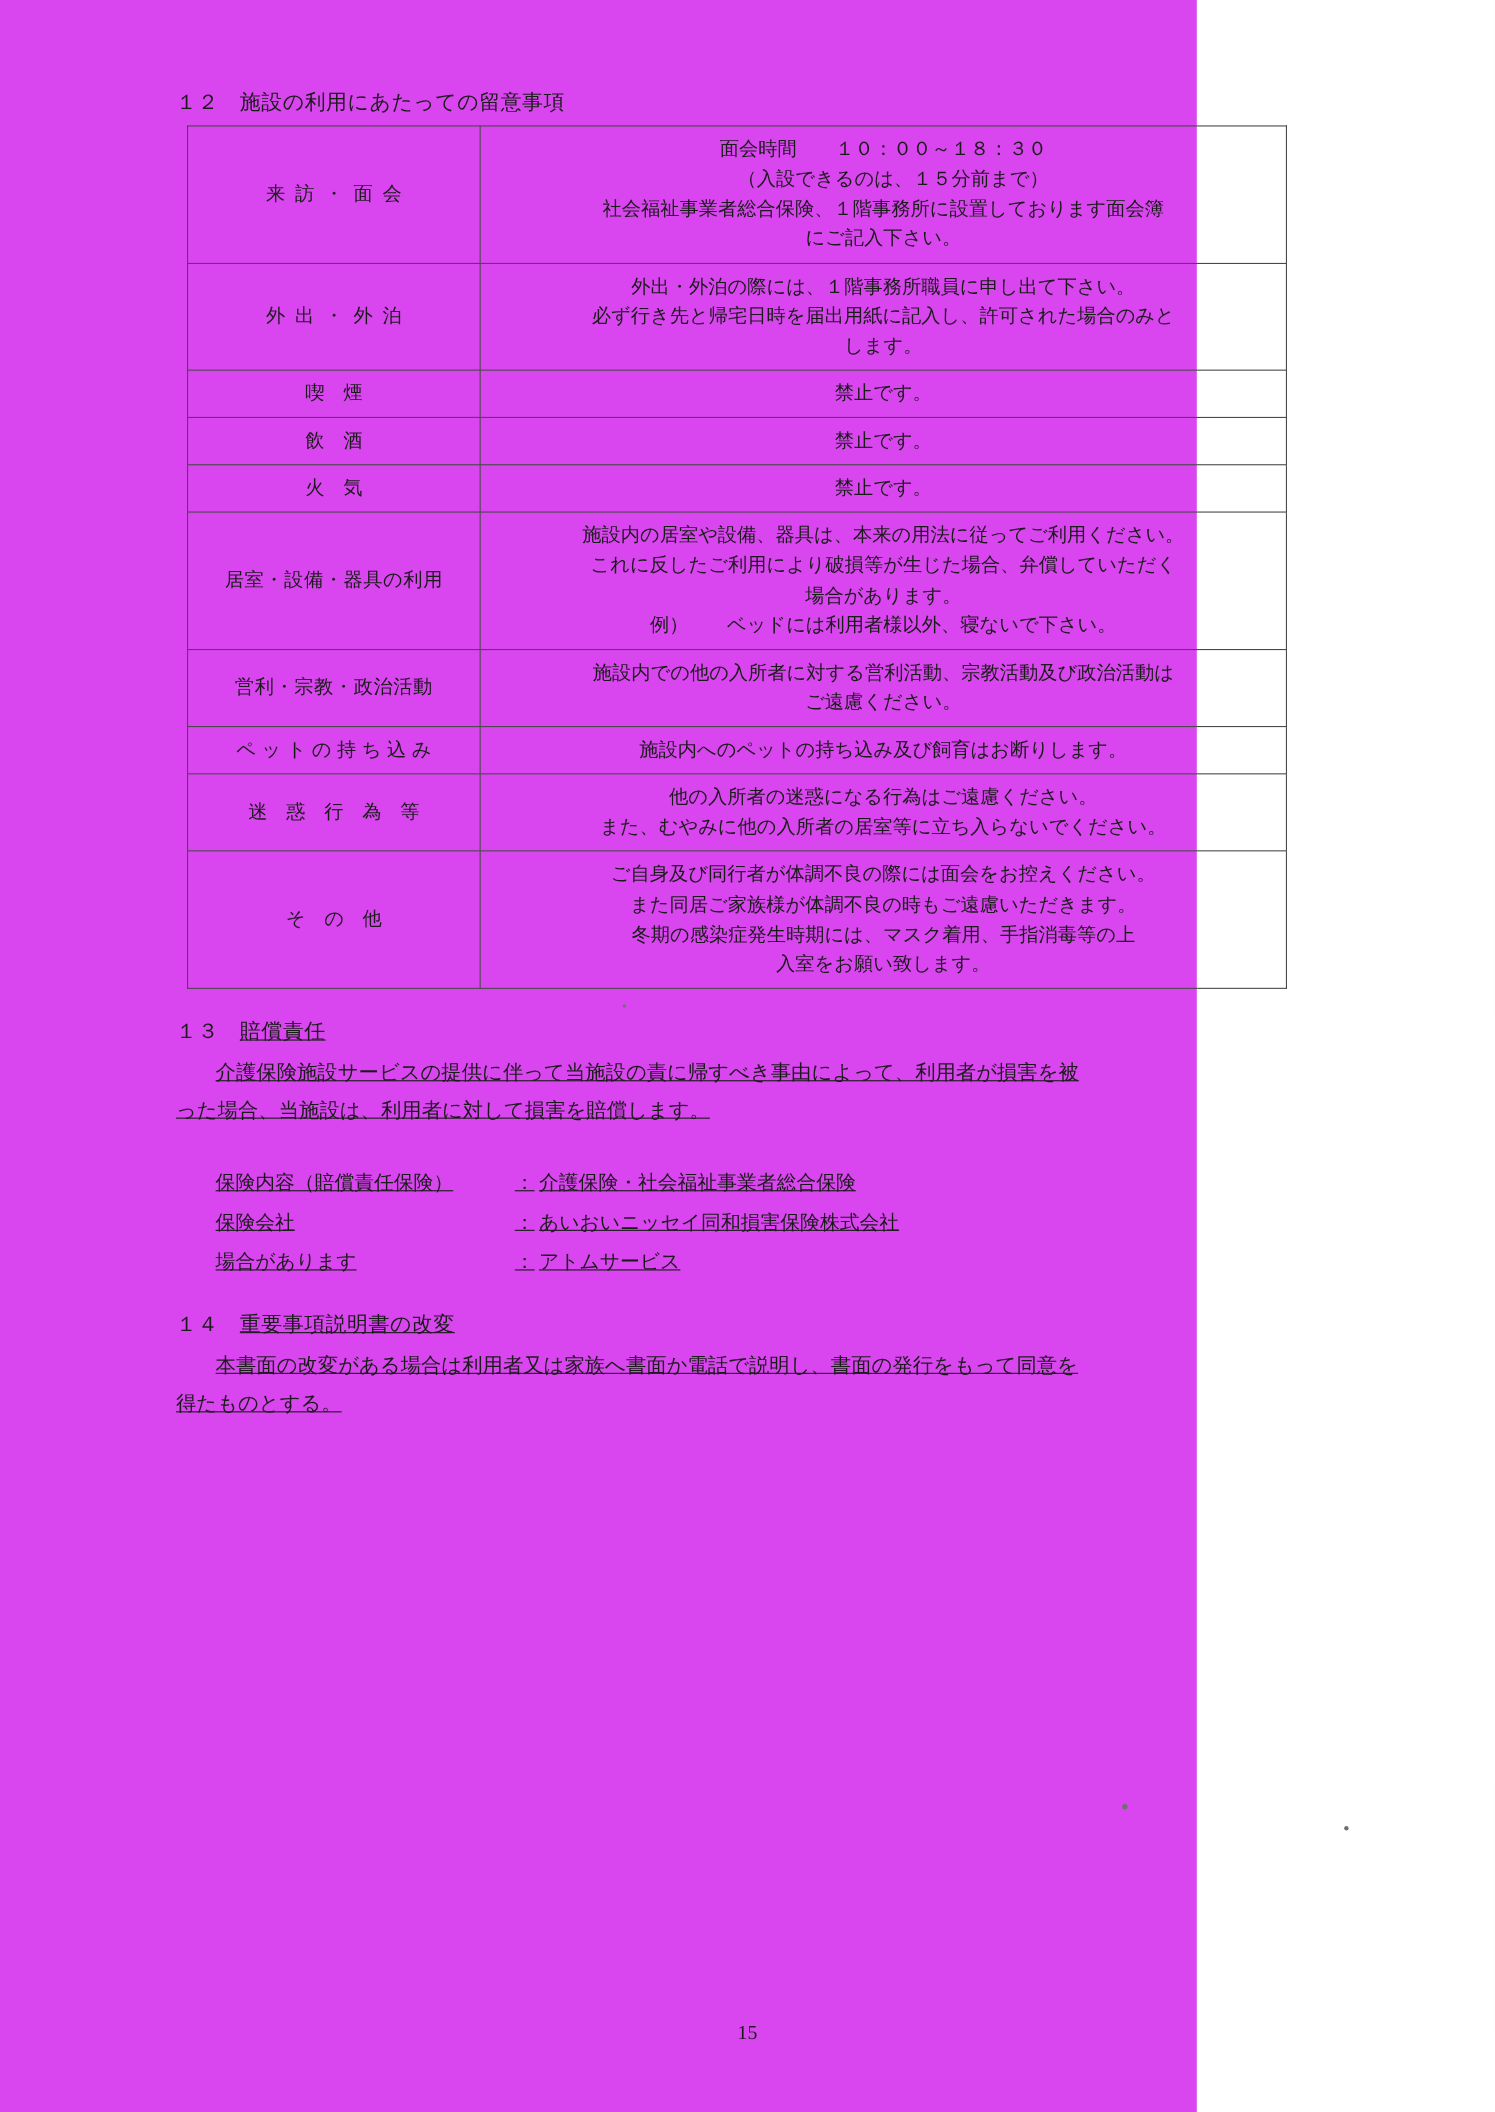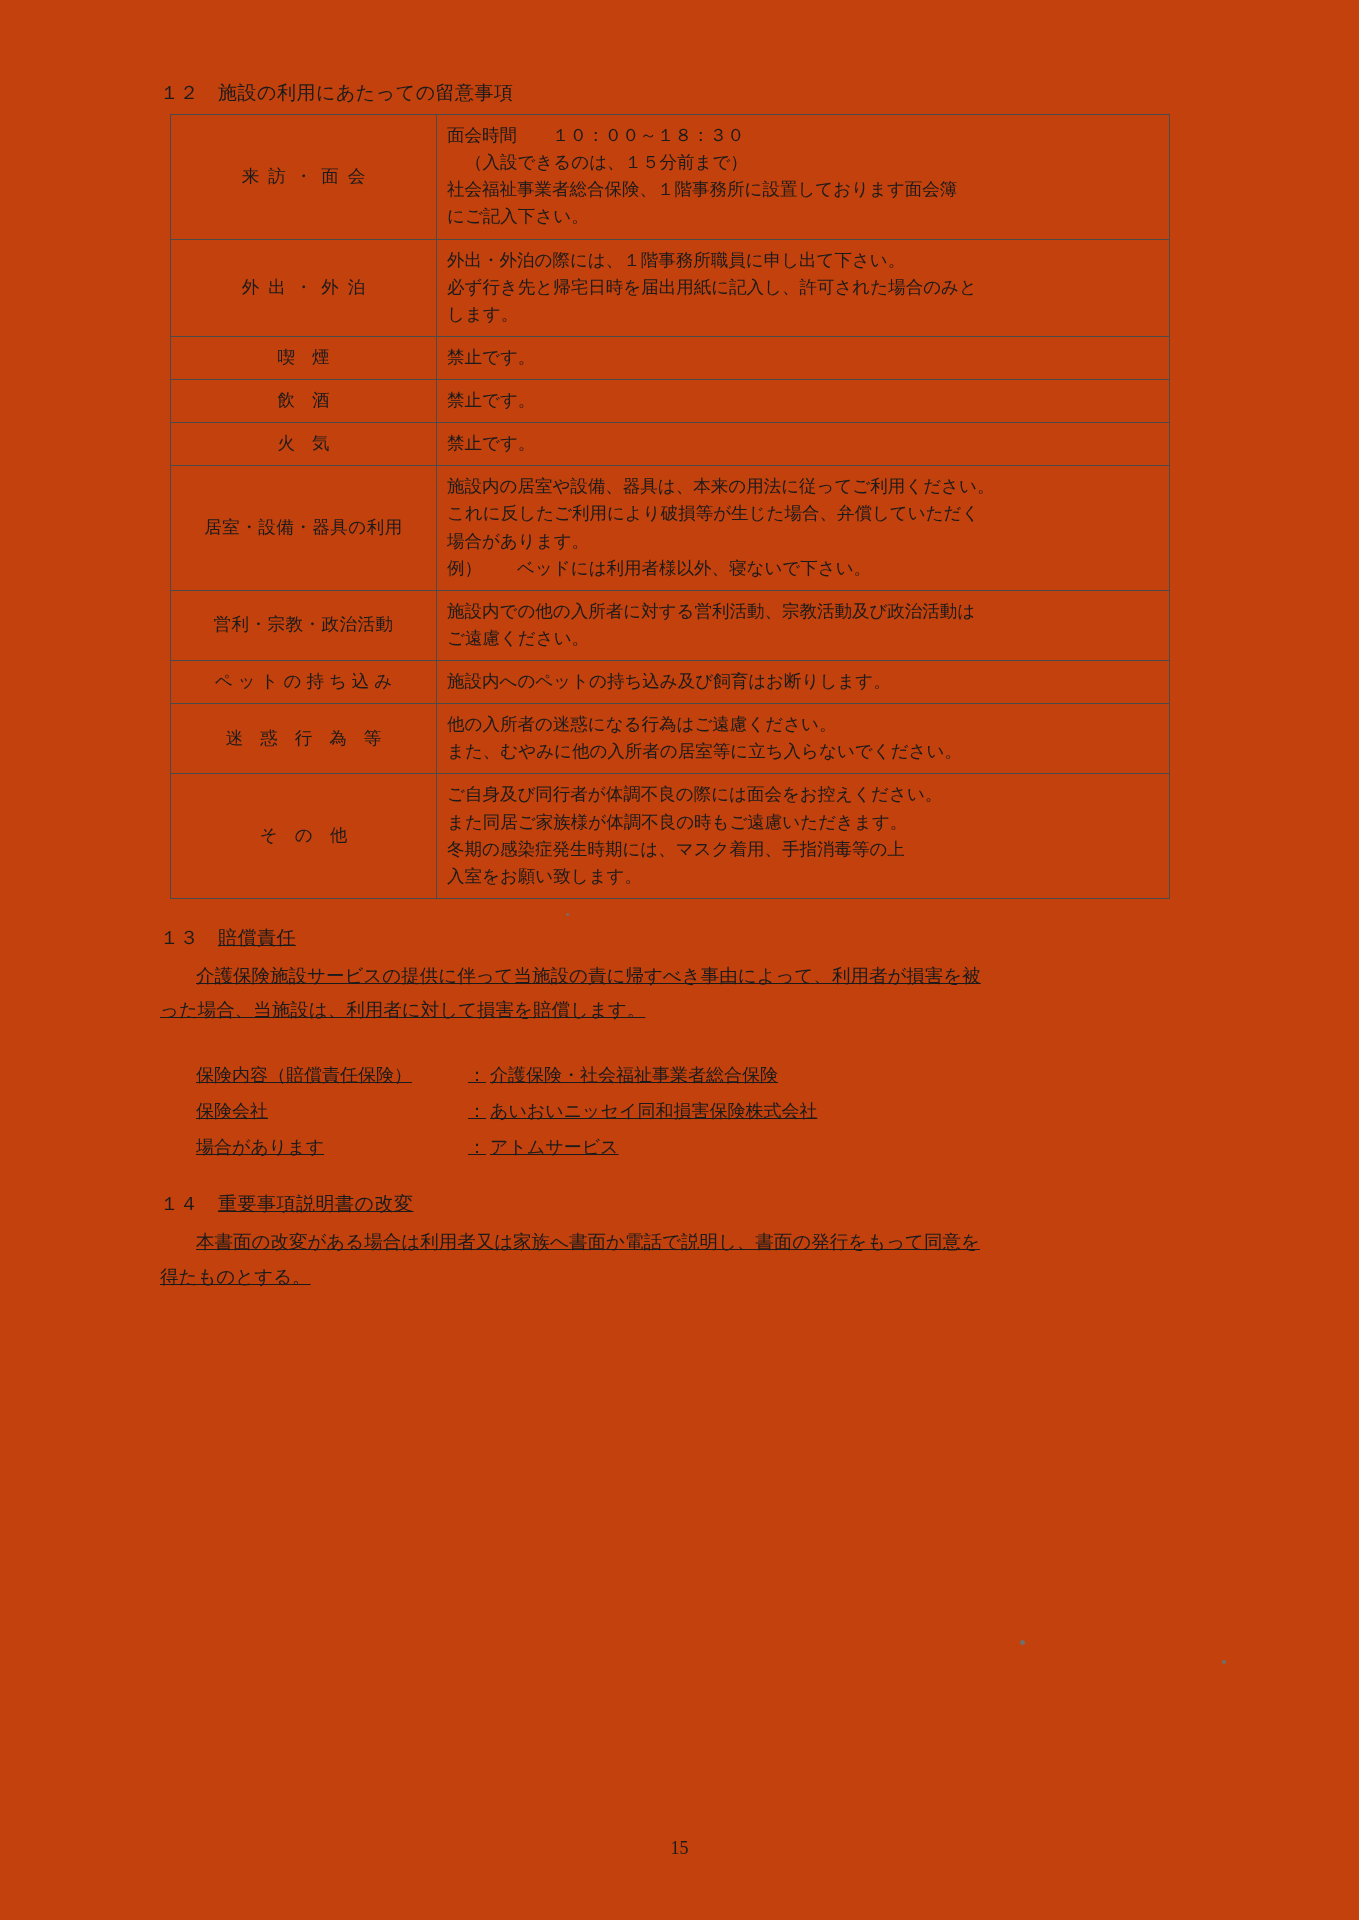--- a/index.html
+++ b/index.html
@@ -11,23 +11,23 @@
     width: 1359px;
     height: 1920px;
     position: relative;
     font-family: "Liberation Serif", "DejaVu Serif", serif;
     color: #1b1b1b;
     overflow: hidden;
   }
   .page {
     position: absolute;
     left: 0; top: 0;
-    width: 1359px;
+    width: 1088px;
     height: 1920px;
-    background: #c2410c;
+    background: #d946ef;
   }
   .content {
     position: absolute;
     left: 160px;
     top: 80px;
     width: 1040px;
   }
   .sec-title {
     font-size: 19px;
     letter-spacing: 0.5px;
@@ -65,21 +65,21 @@
     letter-spacing: 17px;
     padding-left: 17px;
     display: inline-block;
   }
   td.label .wide3 {
     letter-spacing: 5px;
     padding-left: 5px;
     display: inline-block;
   }
   td.body {
-    text-align: left;
+    text-align: center;
   }
   td.body .ln {
     display: block;
     white-space: pre;
   }
   td.body .ln.ind {
     padding-left: 18px;
   }
   .short td { padding-top: 5px; padding-bottom: 5px; }
 

